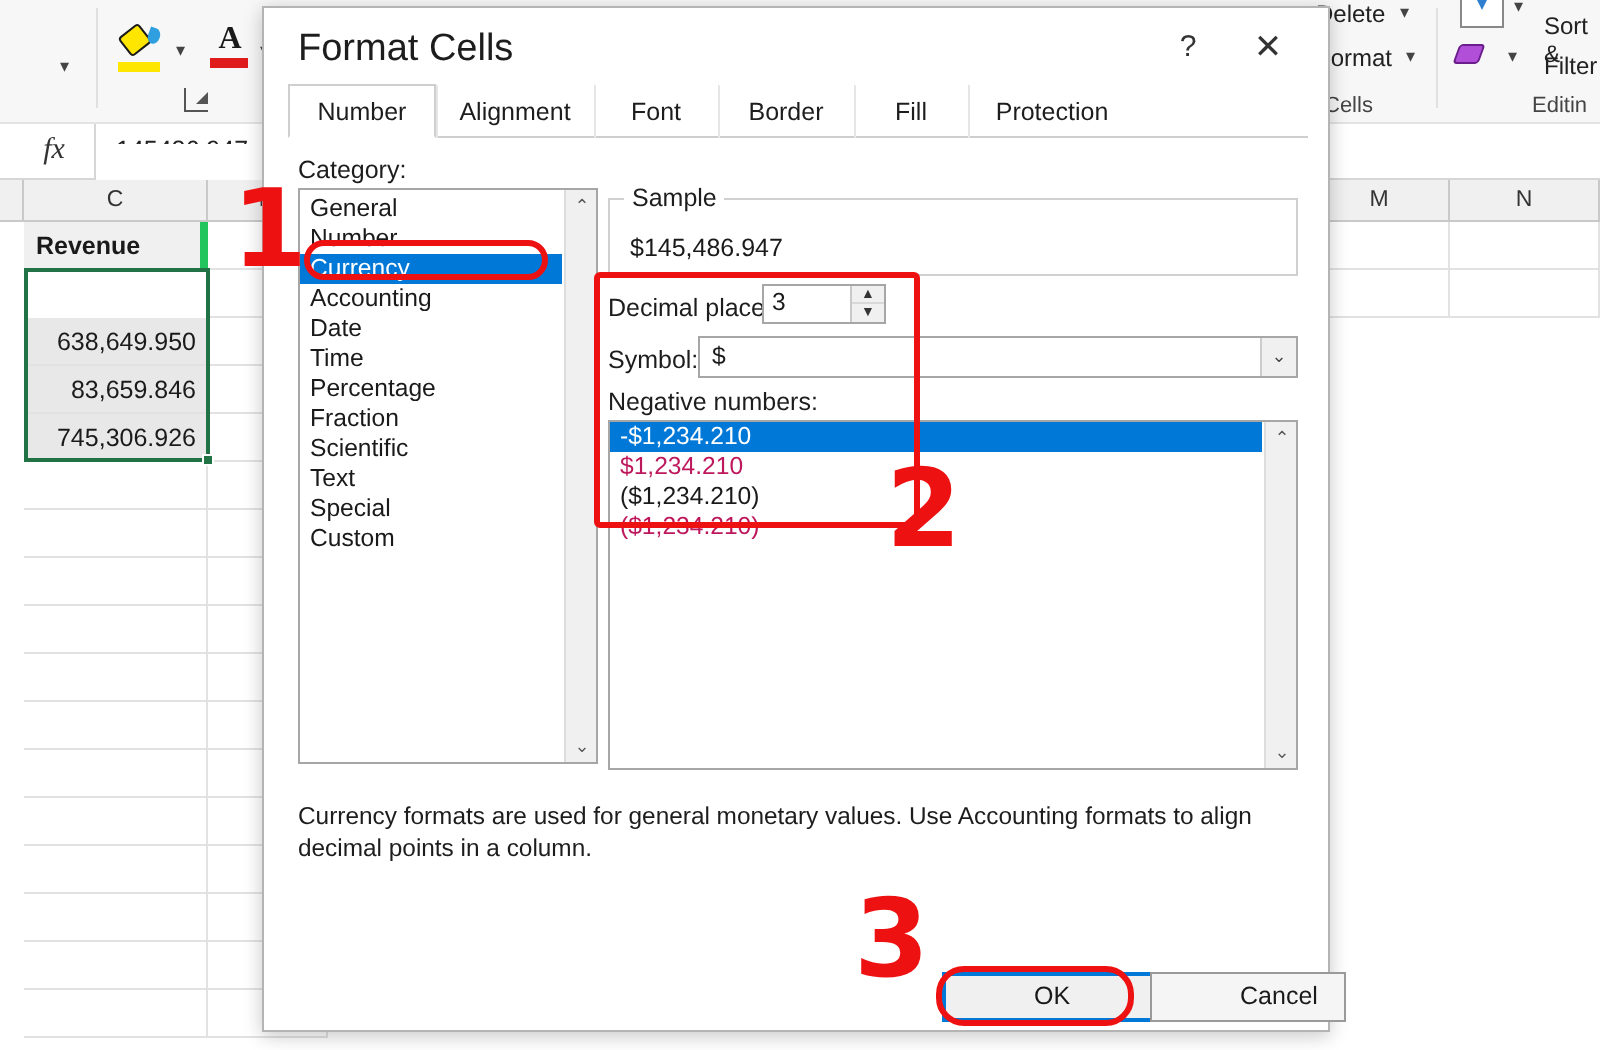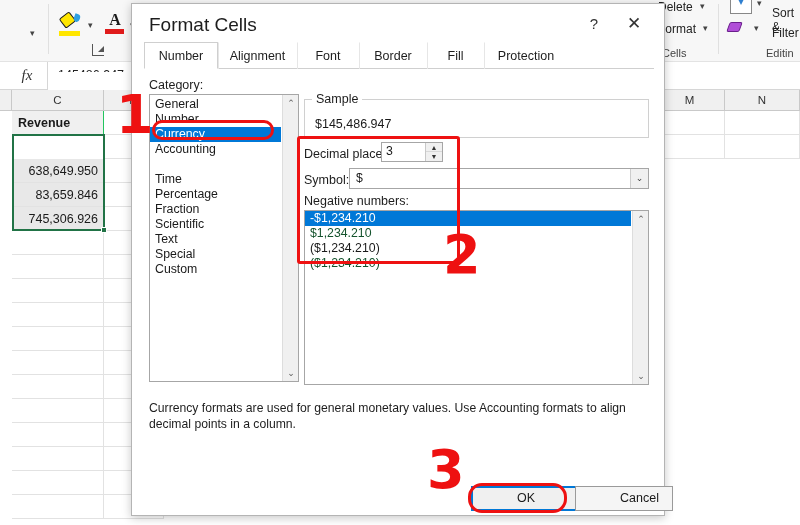--- a/index.html
+++ b/index.html
@@ -102,21 +102,21 @@
   .grid-wrap { position: absolute; left: 0; top: 90px; width: 800px; height: 435px; background: #fff; }
   .colhdr {
     position: absolute; top: 0; height: 21px; background: #f0f0f0;
     border-right: 1px solid #c9c9c9; border-bottom: 1px solid #c9c9c9;
     font-size: 11.5px; color: #333; text-align: center; line-height: 21px;
   }
   .cell {
     position: absolute; border-right: 1px solid #e2e2e2; border-bottom: 1px solid #e2e2e2;
     font-size: 12.5px; color: #1a1a1a; line-height: 24px; height: 24px;
   }
-  .cell.hdr { background: #f0f0f0; font-weight: 700; padding-left: 6px; border-right: 1px solid #22c55e;}
+  .cell.hdr { background: #f0f0f0; font-weight: 700; padding-left: 6px; border-right: 4px solid #22c55e;}
   .cell.num { text-align: right; padding-right: 5px; }
   .sel-range {
     position: absolute; border: 2px solid #217346; pointer-events: none;
   }
   .sel-handle {
     position: absolute; width: 6px; height: 6px; background: #217346;
     border: 1px solid #fff;
   }
 
   
@@ -156,21 +156,21 @@
 
   .listbox {
     position: absolute; background: #fff; border: 1px solid #a6a6a6;
   }
   .lb-item {
     position: absolute; left: 0; width: calc(100% - 17px); height: 15px;
     font-size: 12.3px; color: #1a1a1a; padding-left: 5px; line-height: 15px;
     white-space: nowrap;
   }
   .lb-item.sel { background: #0078d7; color: #ffffff; }
-  .lb-item.red { color: #14532d; }
+  .lb-item.red { color: #be185d; }
 
   .sbar {
     position: absolute; top: 0; right: 0; width: 16px; height: 100%;
     background: #f0f0f0; border-left: 1px solid #ddd;
   }
   .sb-arrow {
     position: absolute; left: 0; width: 16px; height: 16px;
     font-size: 9px; color: #5a5a5a; text-align: center; line-height: 16px;
   }
   .sb-up { top: 0; } .sb-dn { bottom: 0; }
@@ -358,20 +358,21 @@
       <div class="tab inactive" style="left:283px; width:57px;">Fill</div>
       <div class="tab inactive" style="left:340px; width:84px;">Protection</div>
     </div>
 
     <div class="lbl" style="left:17px; top:74px;">Category:</div>
     <div class="listbox" style="left:17px; top:90px; width:150px; height:288px;">
       <div class="lb-item" style="top:2px;">General</div>
       <div class="lb-item" style="top:17px;">Number</div>
       <div class="lb-item sel" style="top:32px;">Currency</div>
       <div class="lb-item" style="top:47px;">Accounting</div>
+      <div class="lb-item" style="top:62px;">Date</div>
       <div class="lb-item" style="top:77px;">Time</div>
       <div class="lb-item" style="top:92px;">Percentage</div>
       <div class="lb-item" style="top:107px;">Fraction</div>
       <div class="lb-item" style="top:122px;">Scientific</div>
       <div class="lb-item" style="top:137px;">Text</div>
       <div class="lb-item" style="top:152px;">Special</div>
       <div class="lb-item" style="top:167px;">Custom</div>
       <div class="sbar">
         <div class="sb-arrow sb-up">⌃</div>
         <div class="sb-arrow sb-dn">⌄</div>

